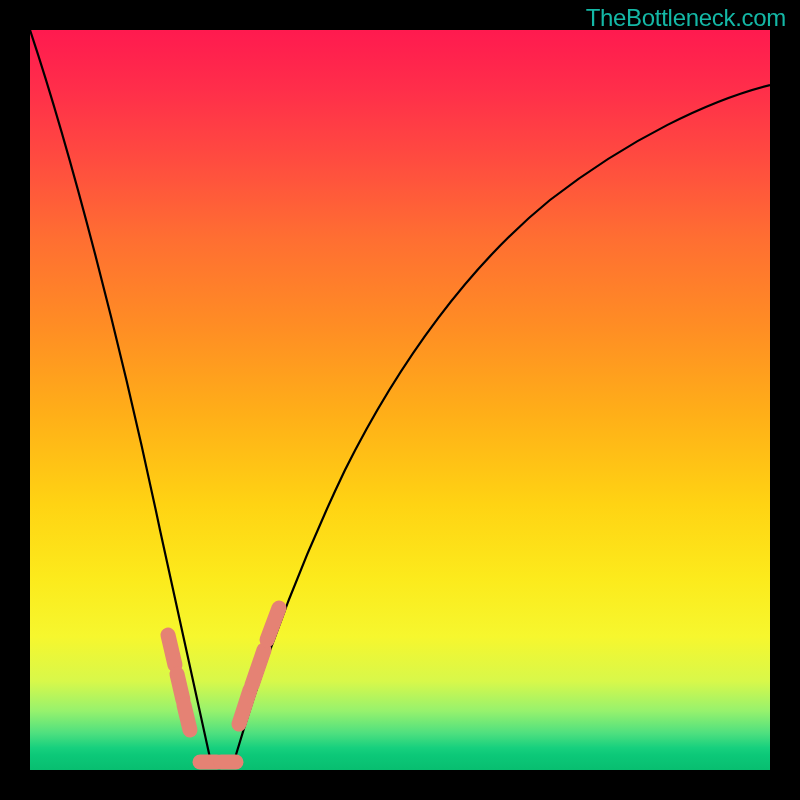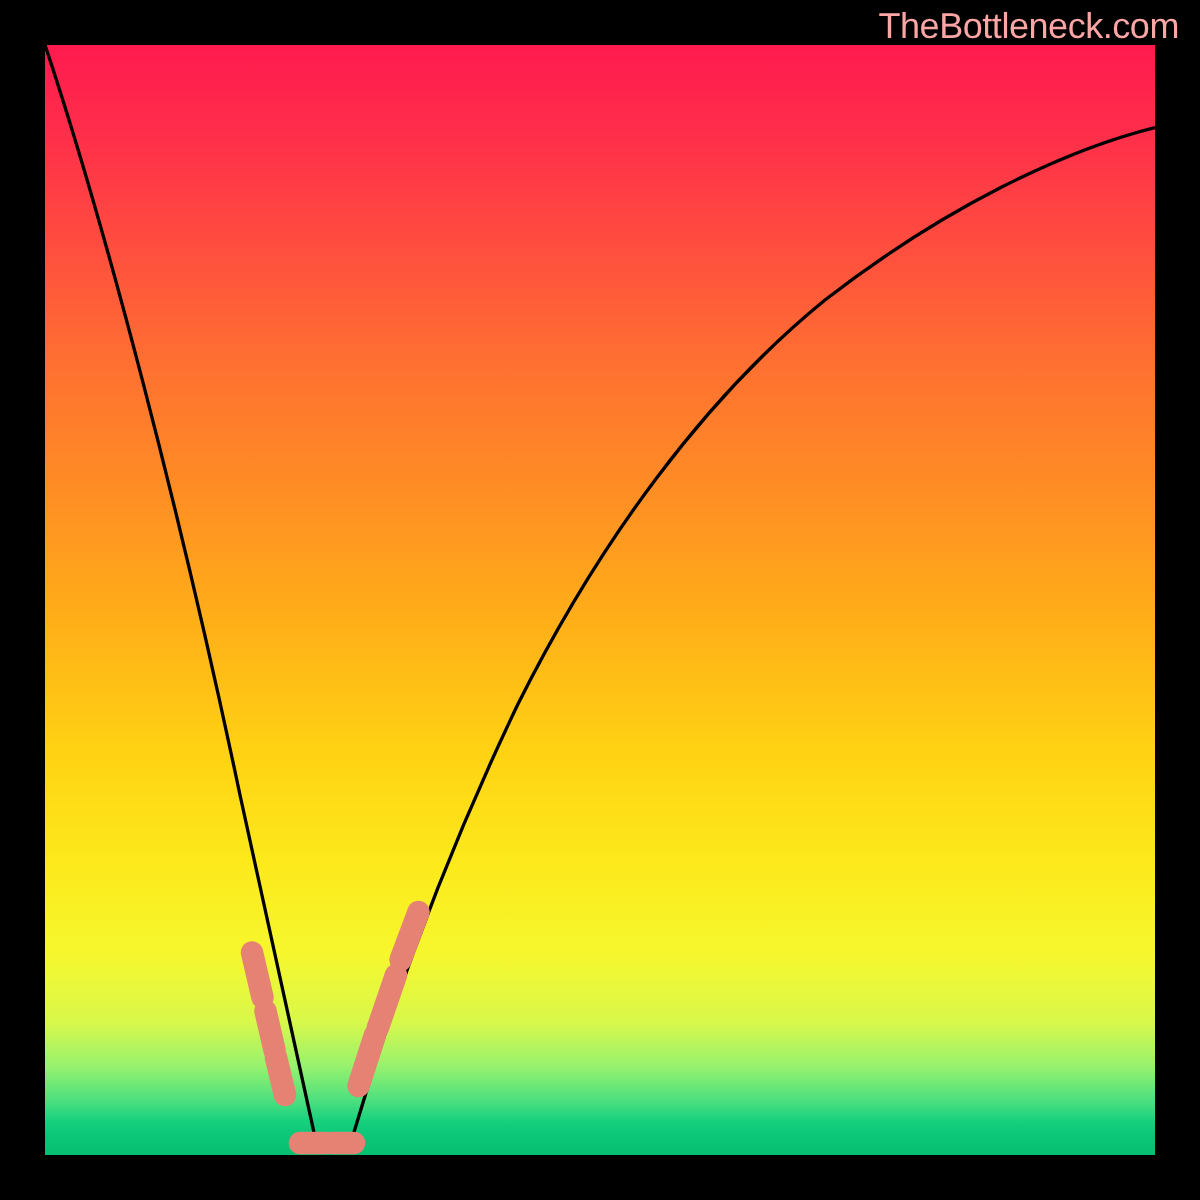--- a/index.html
+++ b/index.html
@@ -49,21 +49,21 @@
       #4fe07f 95%,
       #17d07e 97%,
       #0cc878 98%,
       #08be70 100%
     );
   }
   .watermark {
     position: absolute;
     top: 4px;
     right: 14px;
-    color: #fca5a5;
+    color: #14b8a6;
     font-size: 24px;
     letter-spacing: -0.3px;
     font-weight: 500;
     margin-left: 40px;
   }
   svg.curve {
     position: absolute;
     left: 0;
     top: 0;
     width: 740px;

